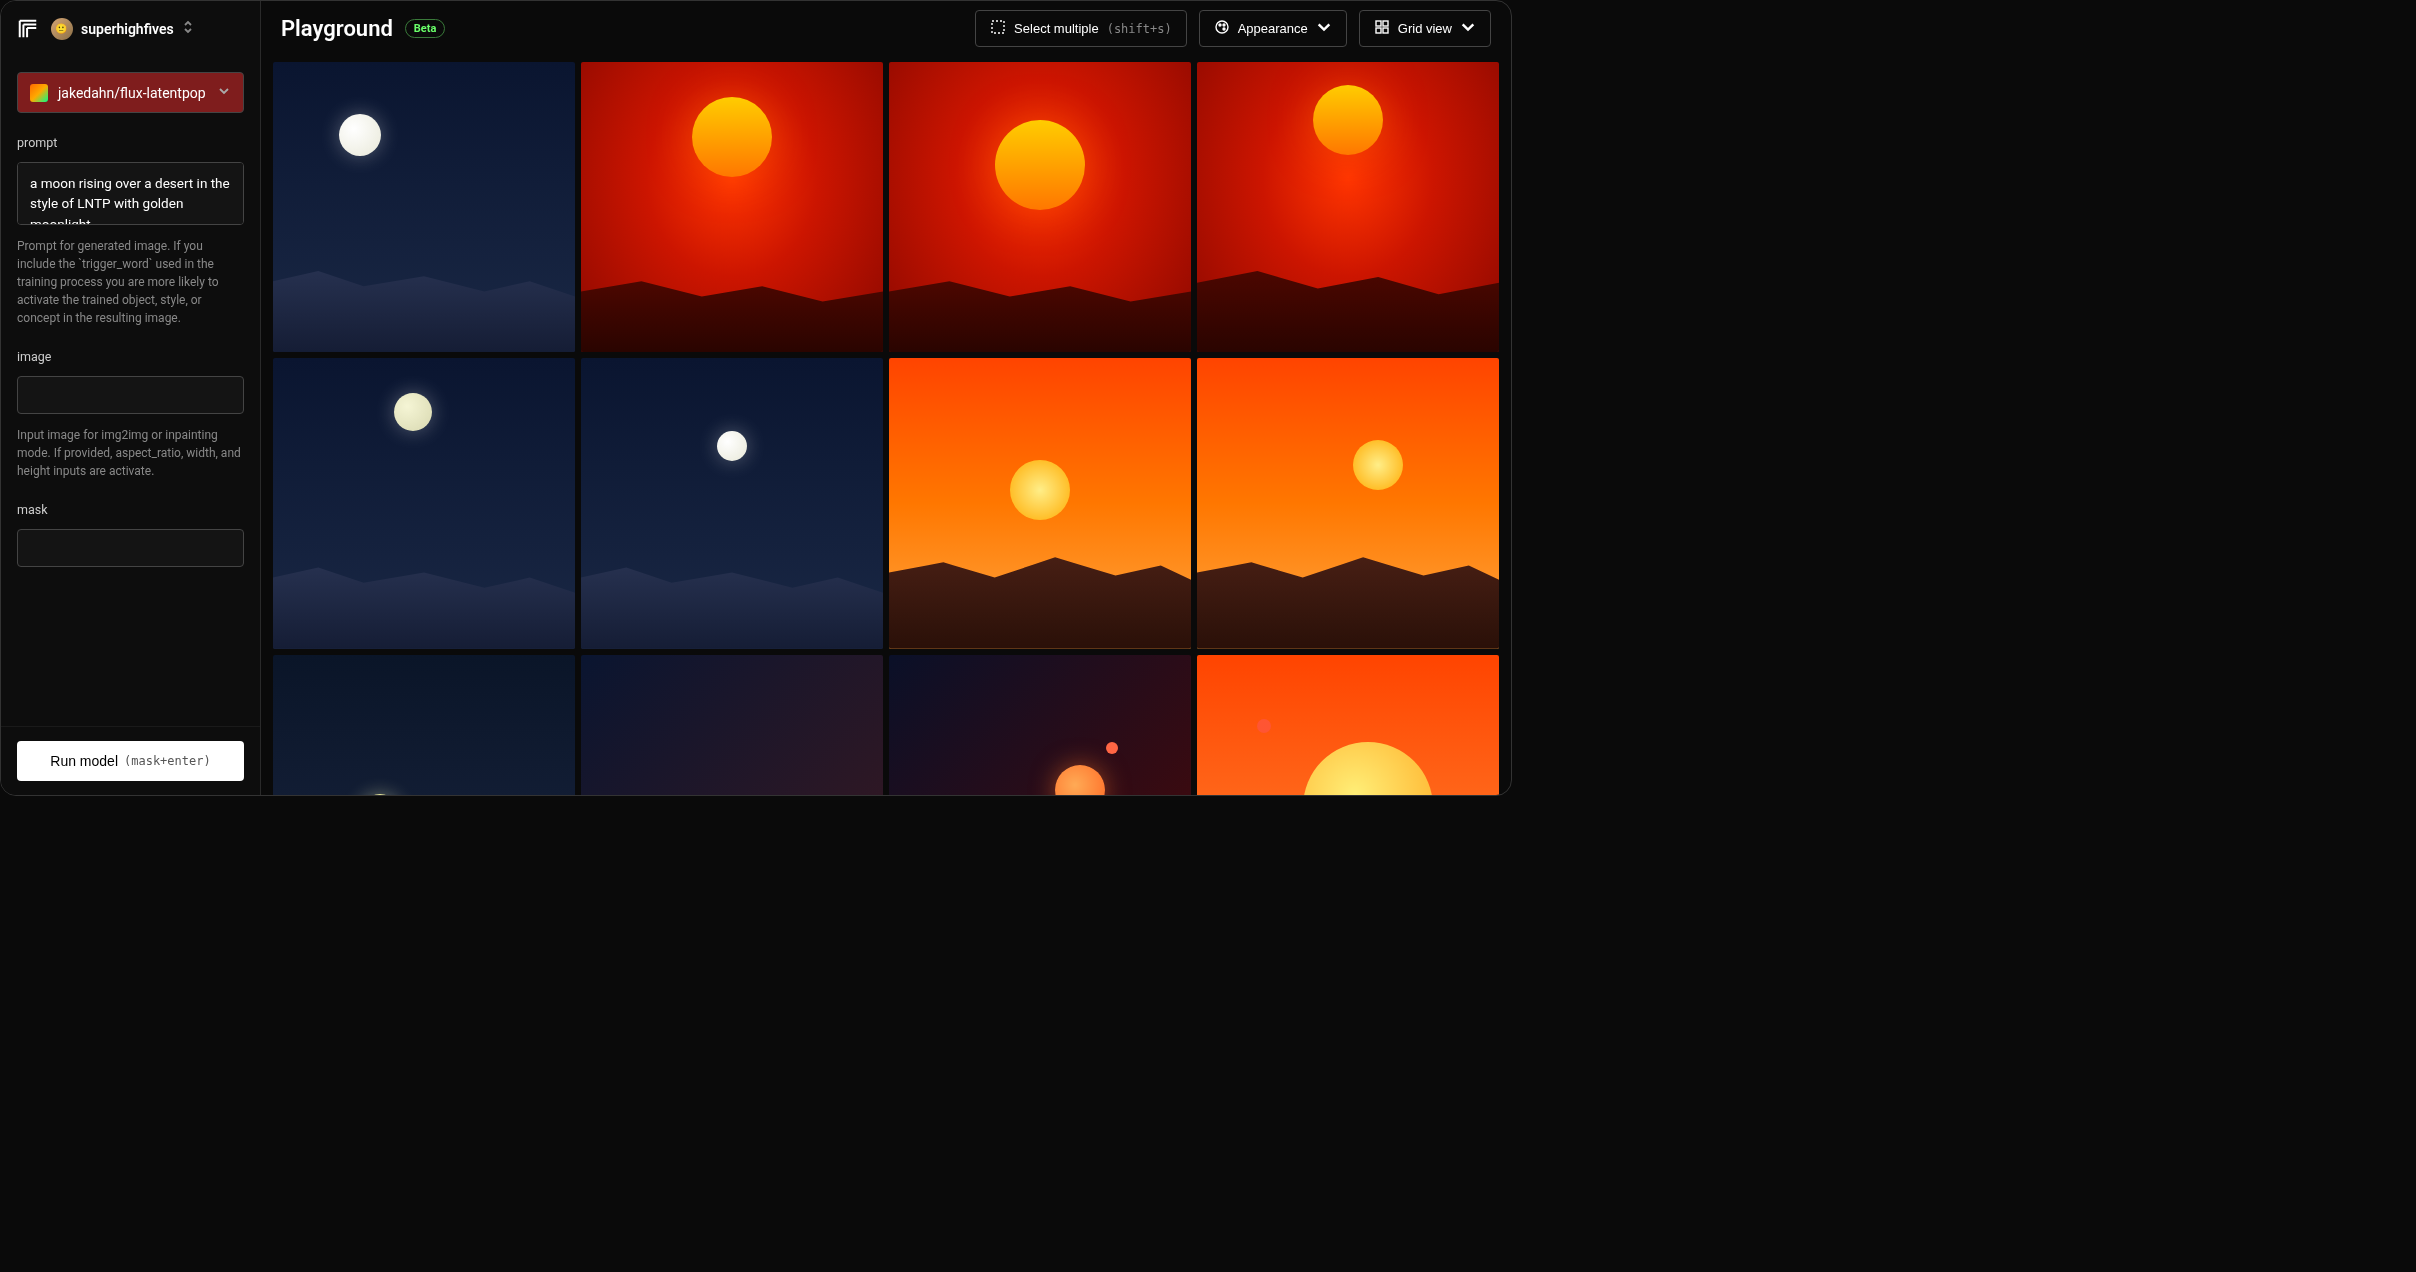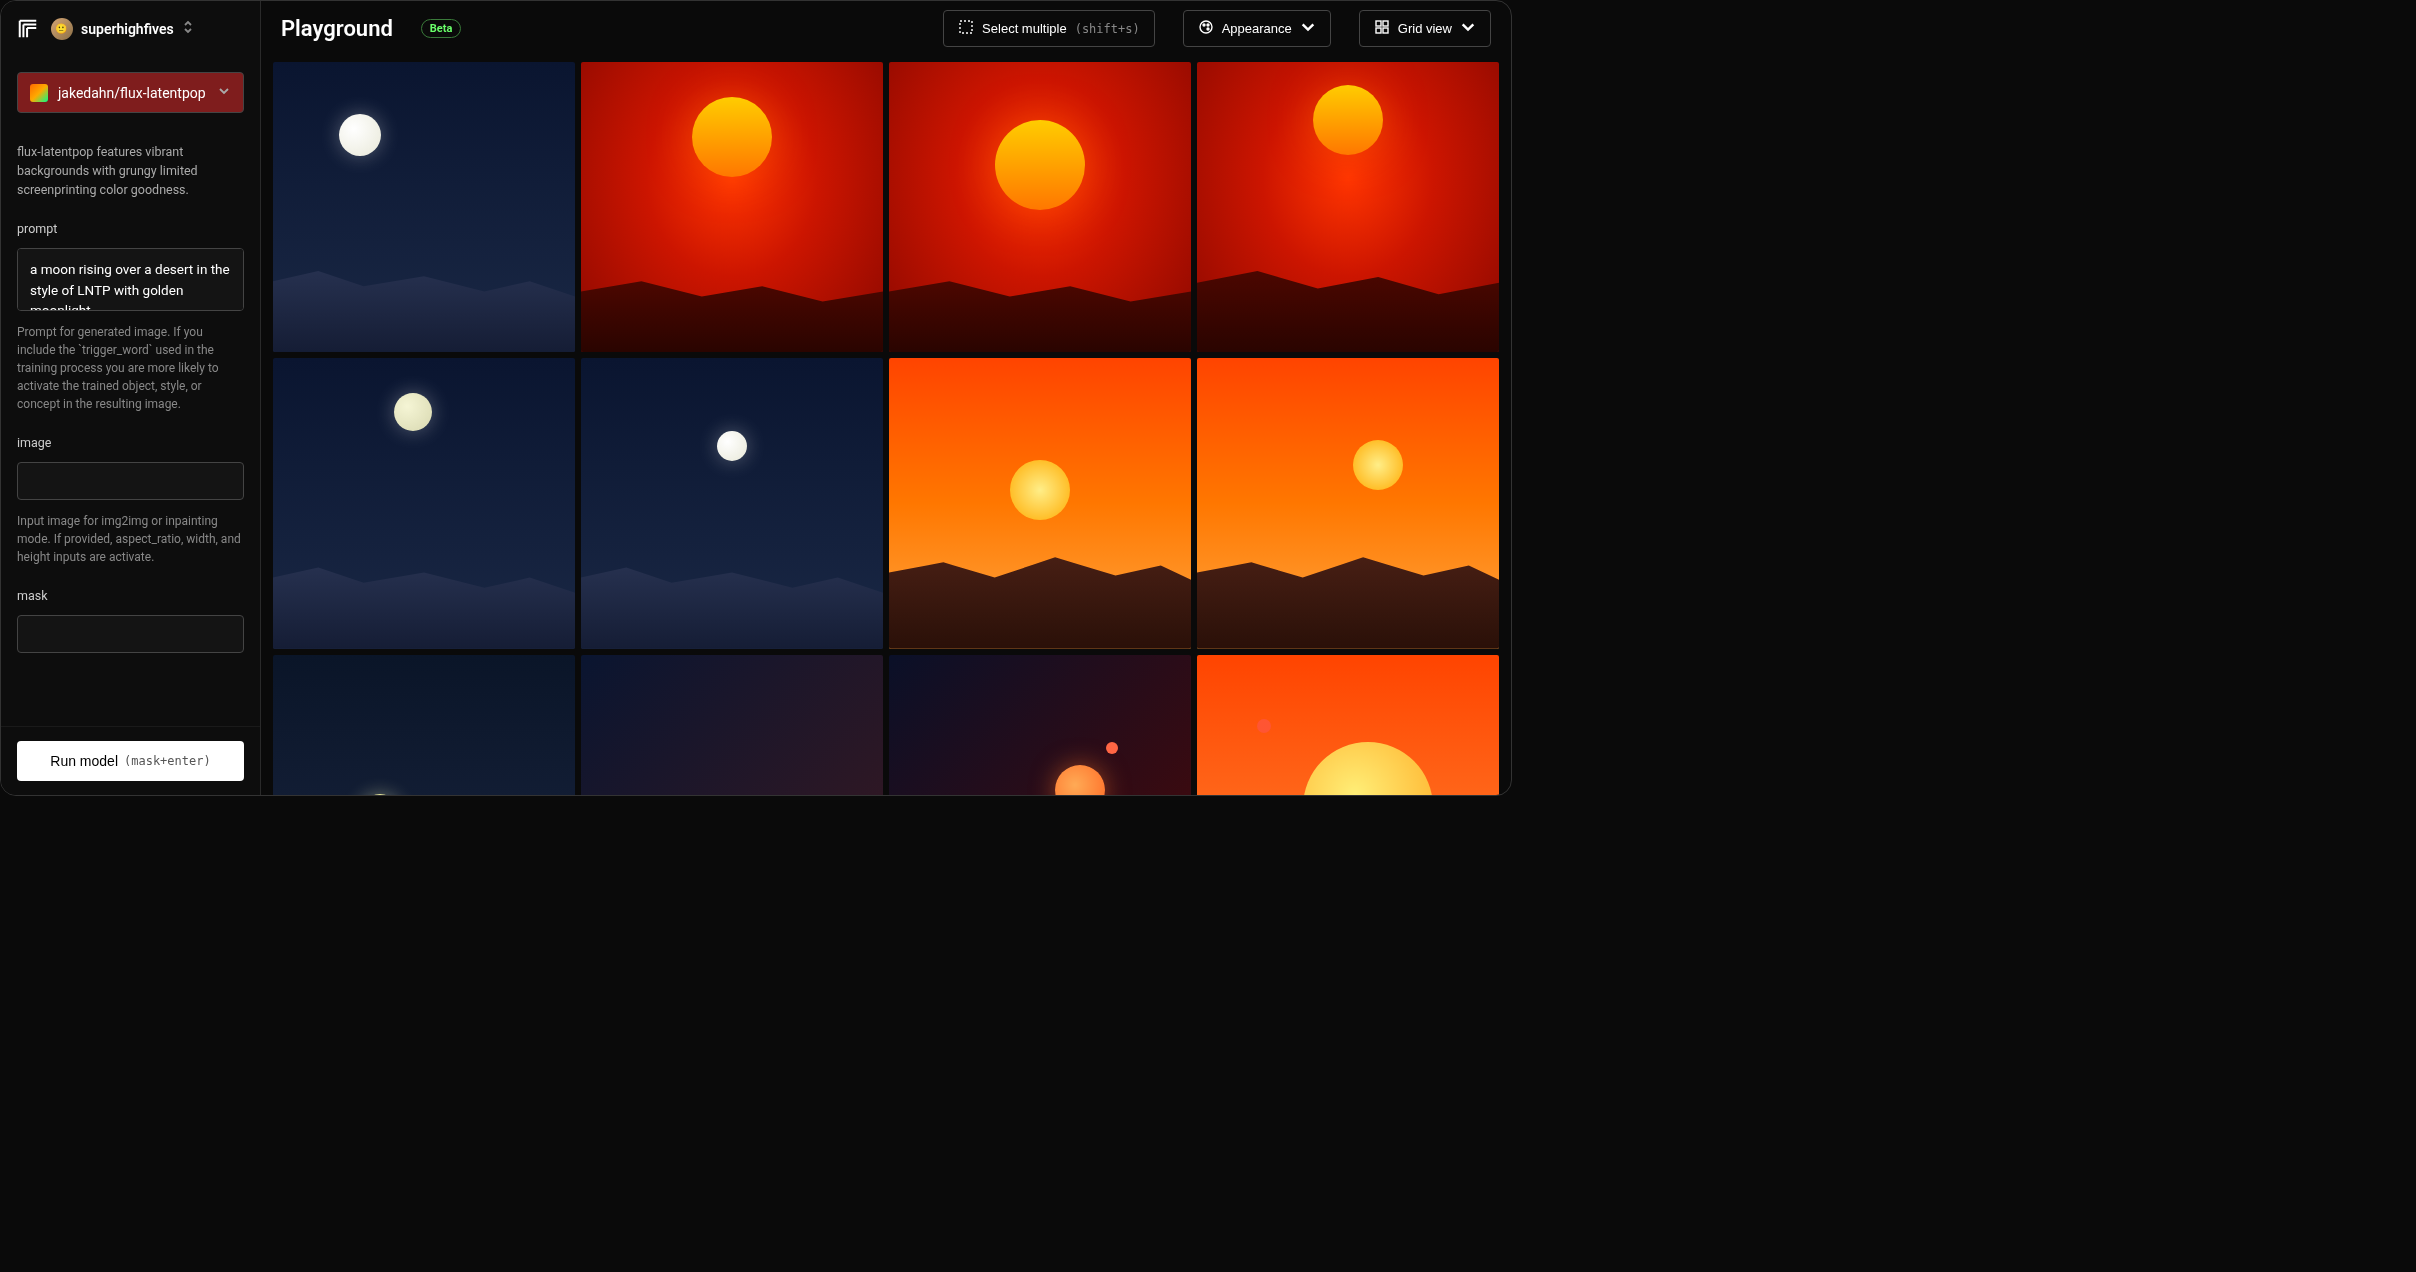--- a/index.html
+++ b/index.html
@@ -133,21 +133,21 @@
 }
 .kbd { font-family: ui-monospace, monospace; font-size: 12px; color: #555; }
 
 
 .main { flex: 1; display: flex; flex-direction: column; }
 .topbar {
   height: 55px;
   display: flex;
   align-items: center;
   padding: 0 20px;
-  gap: 28px;
+  gap: 12px;
 }
 .title { font-size: 22px; font-weight: 600; color: #fff; }
 .badge {
   border: 1px solid #3a7a3a;
   color: #6aff6a;
   font-size: 11px;
   padding: 2px 8px;
   border-radius: 10px;
   font-weight: bold;
 }
@@ -248,21 +248,20 @@
       <div class="model-select">
         <span class="model-icon"></span>
         <span class="model-name">jakedahn/flux-latentpop</span>
         <span class="chevron-down">
           <svg width="14" height="14" viewBox="0 0 14 14" fill="none" stroke="currentColor" stroke-width="1.8">
               <path d="M3 5l4 4 4-4"></path>
             </svg>
         </span>
       </div>
 
-      <p class="description">flux-latentpop features vibrant backgrounds with grungy limited screenprinting color goodness.</p>
 
       <label class="field-label">prompt</label>
       <textarea class="text-input" style="">a moon rising over a desert in the style of LNTP with golden moonlight</textarea>
       <p class="help-text">Prompt for generated image. If you include the `trigger_word` used in the training process you are more likely to activate the trained object, style, or concept in the resulting image.</p>
 
       <label class="field-label">image</label>
       <input class="text-input single" value="" style="">
       <p class="help-text">Input image for img2img or inpainting mode. If provided, aspect_ratio, width, and height inputs are activate.</p>
 
       <label class="field-label">mask</label>

